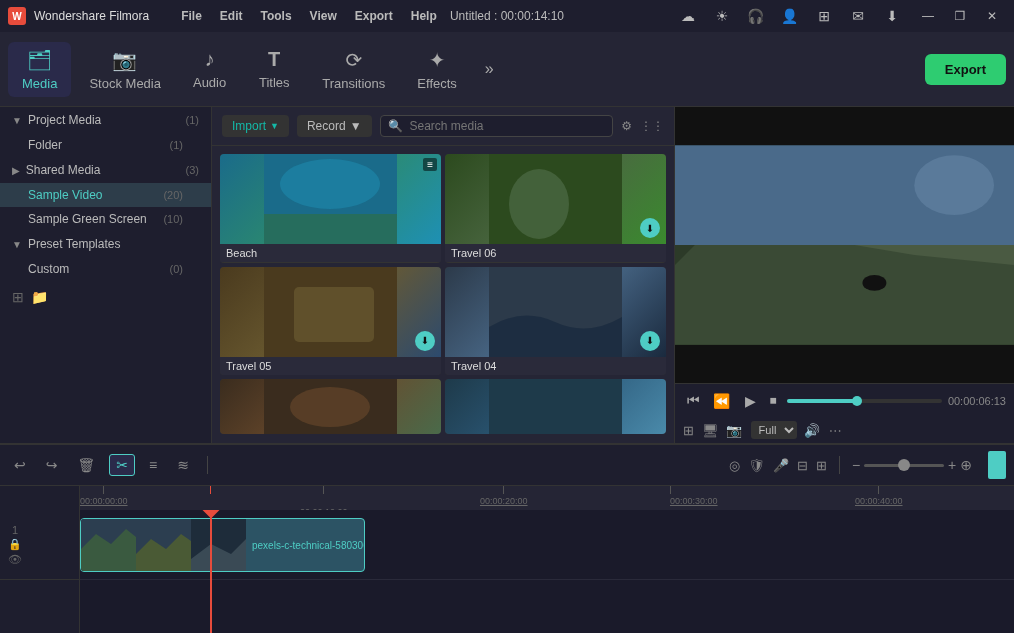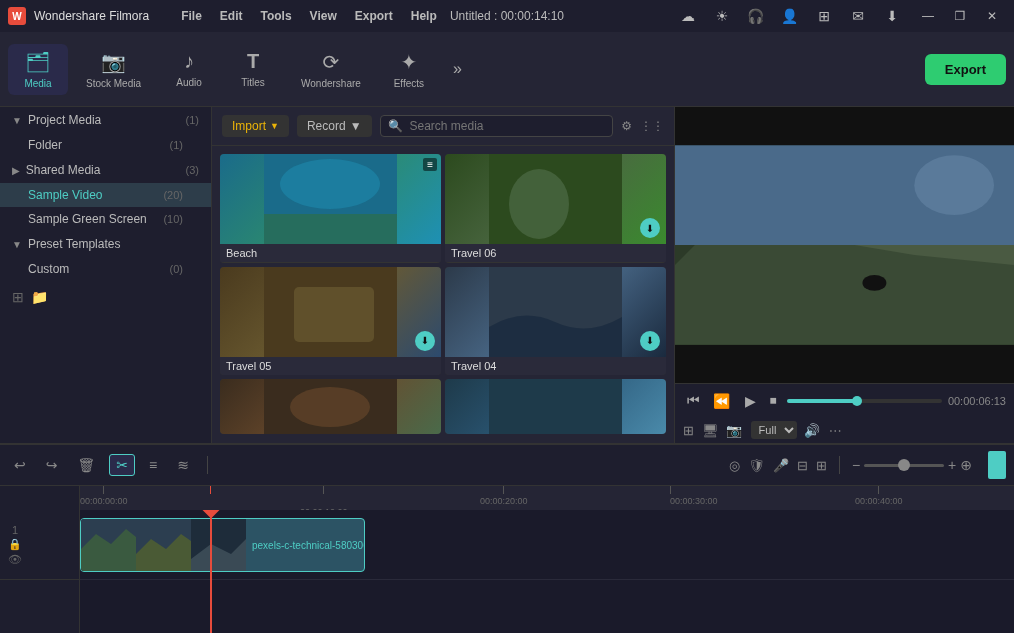--- a/index.html
+++ b/index.html
@@ -15,21 +15,21 @@
     #titlebar .win-controls { display: flex; gap: 4px; margin-left: auto; }
     #titlebar .win-btn { width: 28px; height: 22px; display: flex; align-items: center; justify-content: center; cursor: pointer; color: #bbb; font-size: 12px; border-radius: 3px; }
     #titlebar .header-icons { display: flex; gap: 6px; align-items: center; }
     #titlebar .header-icon { width: 28px; height: 22px; display: flex; align-items: center; justify-content: center; color: #bbb; cursor: pointer; font-size: 14px; }
 
     
     #toolbar { display: flex; align-items: center; background: #252535; height: 75px; border-bottom: 1px solid #333; padding: 0 8px; gap: 4px; }
     .tool-btn { display: flex; flex-direction: column; align-items: center; justify-content: center; padding: 6px 14px; cursor: pointer; border-radius: 6px; gap: 4px; min-width: 60px; }
     .tool-btn.active { background: #2a2a4a; }
     .tool-btn .tool-icon { font-size: 20px; color: #aaa; }
-    .tool-btn .tool-label { font-size: 10px; color: #aaa; }
+    .tool-btn .tool-label { font-size: 13px; color: #aaa; }
     .tool-btn.active .tool-label { color: #4ecdc4; }
     .tool-btn.active .tool-icon { color: #4ecdc4; }
     .toolbar-more { padding: 0 10px; color: #aaa; font-size: 16px; cursor: pointer; }
     .export-btn { margin-left: auto; background: #2ecc71; color: #111; border: none; padding: 8px 20px; border-radius: 6px; font-size: 13px; font-weight: bold; cursor: pointer; }
 
     
     #main { display: flex; height: calc(633px - 32px - 75px - 190px); }
 
     
     #left-panel { width: 212px; background: #1e1e2e; border-right: 1px solid #333; overflow-y: auto; flex-shrink: 0; }
@@ -40,21 +40,21 @@
     .panel-sub-item { display: flex; align-items: center; padding: 5px 28px; cursor: pointer; }
     .panel-sub-item.active { background: #2d3d4a; }
     .panel-sub-item .sub-label { flex: 1; font-size: 12px; color: #bbb; }
     .panel-sub-item .sub-count { font-size: 11px; color: #666; }
     .panel-bottom-icons { display: flex; gap: 8px; padding: 8px 12px; }
     .panel-bottom-icon { color: #666; font-size: 14px; cursor: pointer; }
 
     
     #media-panel { flex: 1; background: #252535; display: flex; flex-direction: column; overflow: hidden; }
     .media-toolbar { display: flex; align-items: center; padding: 8px 10px; gap: 8px; background: #252535; border-bottom: 1px solid #333; }
-    .import-btn { display: flex; align-items: center; gap: 4px; background: #333; padding: 4px 10px; border-radius: 4px; cursor: pointer; font-size: 12px; color: #eab308; }
+    .import-btn { display: flex; align-items: center; gap: 4px; background: #333; padding: 4px 10px; border-radius: 4px; cursor: pointer; font-size: 12px; color: #14b8a6; }
     .import-btn .dropdown-arrow { font-size: 9px; }
     .record-btn { display: flex; align-items: center; gap: 4px; background: #333; padding: 4px 10px; border-radius: 4px; cursor: pointer; font-size: 12px; color: #bbb; }
     .search-box { display: flex; align-items: center; gap: 6px; background: #1e1e2e; border: 1px solid #444; border-radius: 4px; padding: 3px 8px; flex: 1; }
     .search-box input { background: transparent; border: none; outline: none; color: #d946ef; font-size: 12px; flex: 1; }
     .filter-icon { color: #888; cursor: pointer; }
     .grid-icon { color: #888; cursor: pointer; }
     .media-grid { display: grid; grid-template-columns: repeat(2, 1fr); gap: 4px; padding: 8px; overflow-y: auto; flex: 1; }
     .media-card { position: relative; border-radius: 4px; overflow: hidden; cursor: pointer; background: #333; }
     .media-card .card-thumb { width: 100%; height: 90px; display: flex; align-items: center; justify-content: center; position: relative; overflow: hidden; }
     .media-card .card-label { padding: 3px 6px; font-size: 11px; color: #ddd; background: #2a2a3a; }
@@ -80,21 +80,21 @@
     .tl-btn.active { color: #4ecdc4; background: #2a2a4a; border: 1px solid #4ecdc4; }
     .tl-separator { width: 1px; height: 18px; background: #444; margin: 0 4px; }
     .tl-right { margin-left: auto; display: flex; align-items: center; gap: 8px; }
     .zoom-controls { display: flex; align-items: center; gap: 4px; }
     .zoom-btn { color: #888; cursor: pointer; font-size: 14px; }
     .zoom-slider { -webkit-appearance: none; width: 80px; height: 3px; background: #555; border-radius: 2px; }
     .zoom-slider::-webkit-slider-thumb { -webkit-appearance: none; width: 12px; height: 12px; background: #888; border-radius: 50%; }
     .timeline-ruler { height: 24px; background: #252535; display: flex; align-items: center; overflow: hidden; position: relative; }
     .ruler-marks { display: flex; width: 100%; height: 100%; position: relative; padding-left: 80px; }
     .ruler-tick { width: 1px; height: 8px; background: #555; }
-    .ruler-label { font-size: 9px; color: #666; margin-top: 2px; }
+    .ruler-label { font-size: 9px; color: #666; margin-top: 2px; text-decoration: underline; }
     .timeline-content { flex: 1; display: flex; overflow: hidden; }
     .timeline-tracks-label { width: 80px; background: #1e1e2e; border-right: 1px solid #333; display: flex; flex-direction: column; }
     .track-label { height: 70px; display: flex; align-items: center; padding: 0 8px; border-bottom: 1px solid #333; font-size: 11px; color: #888; gap: 4px; }
     .timeline-tracks { flex: 1; position: relative; overflow: hidden; }
     .track-row { height: 70px; border-bottom: 1px solid #2a2a3a; position: relative; }
     .timeline-clip { position: absolute; top: 8px; height: 54px; background: #2c5364; border-radius: 4px; overflow: hidden; display: flex; align-items: center; border: 1px solid #4ecdc4; }
     .clip-thumb { width: 55px; height: 100%; background: linear-gradient(135deg, #2c3e50, #1a6b4a); flex-shrink: 0; }
     .clip-thumb2 { width: 55px; height: 100%; background: linear-gradient(135deg, #4a3728, #2c5364); flex-shrink: 0; }
     .clip-label { font-size: 10px; color: #4ecdc4; padding: 0 6px; white-space: nowrap; overflow: hidden; }
     .playhead { position: absolute; top: 0; bottom: 0; width: 2px; background: #e74c3c; z-index: 10; left: 130px; }
@@ -154,21 +154,21 @@
   <div class="tool-btn">
     <span class="tool-icon">♪</span>
     <span class="tool-label">Audio</span>
   </div>
   <div class="tool-btn">
     <span class="tool-icon" style="font-size:20px;font-weight:bold;">T</span>
     <span class="tool-label">Titles</span>
   </div>
   <div class="tool-btn">
     <span class="tool-icon">⟳</span>
-    <span class="tool-label">Wondershare</span>
+    <span class="tool-label">Transitions</span>
   </div>
   <div class="tool-btn">
     <span class="tool-icon">✦</span>
     <span class="tool-label">Effects</span>
   </div>
   <span class="toolbar-more">»</span>
   <button class="export-btn">Export</button>
 </div>
 
 <div id="main">

